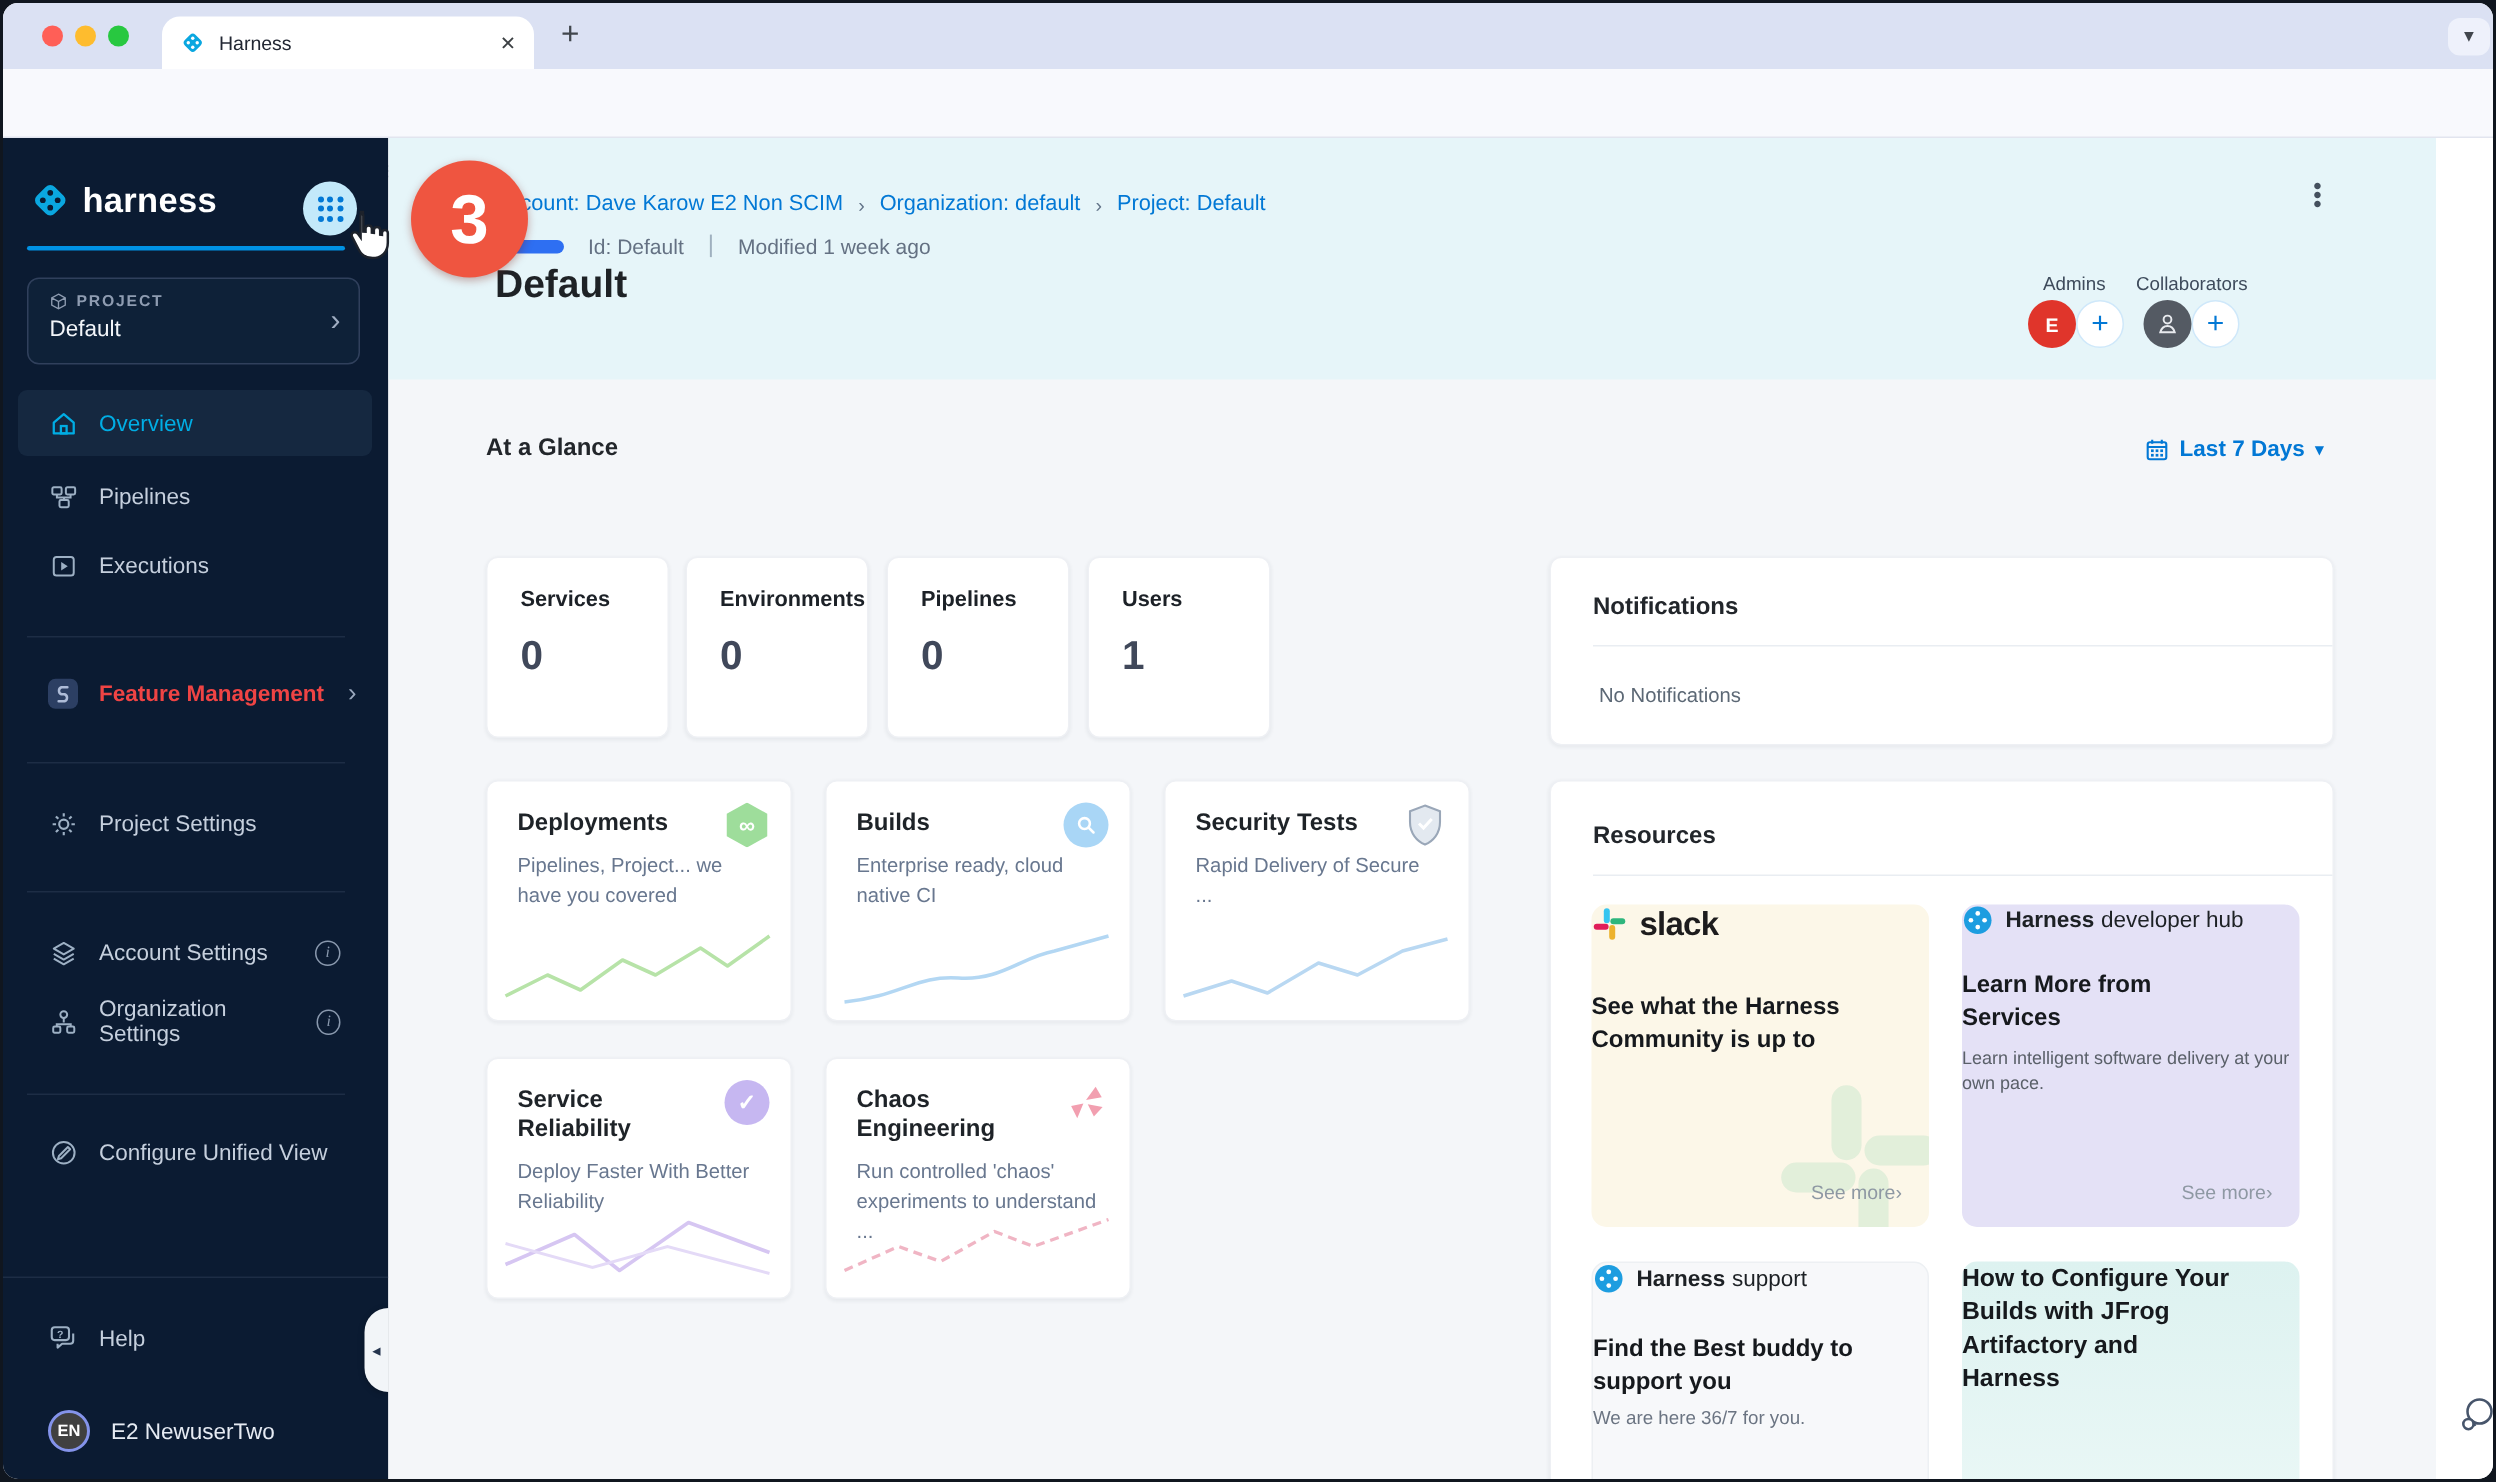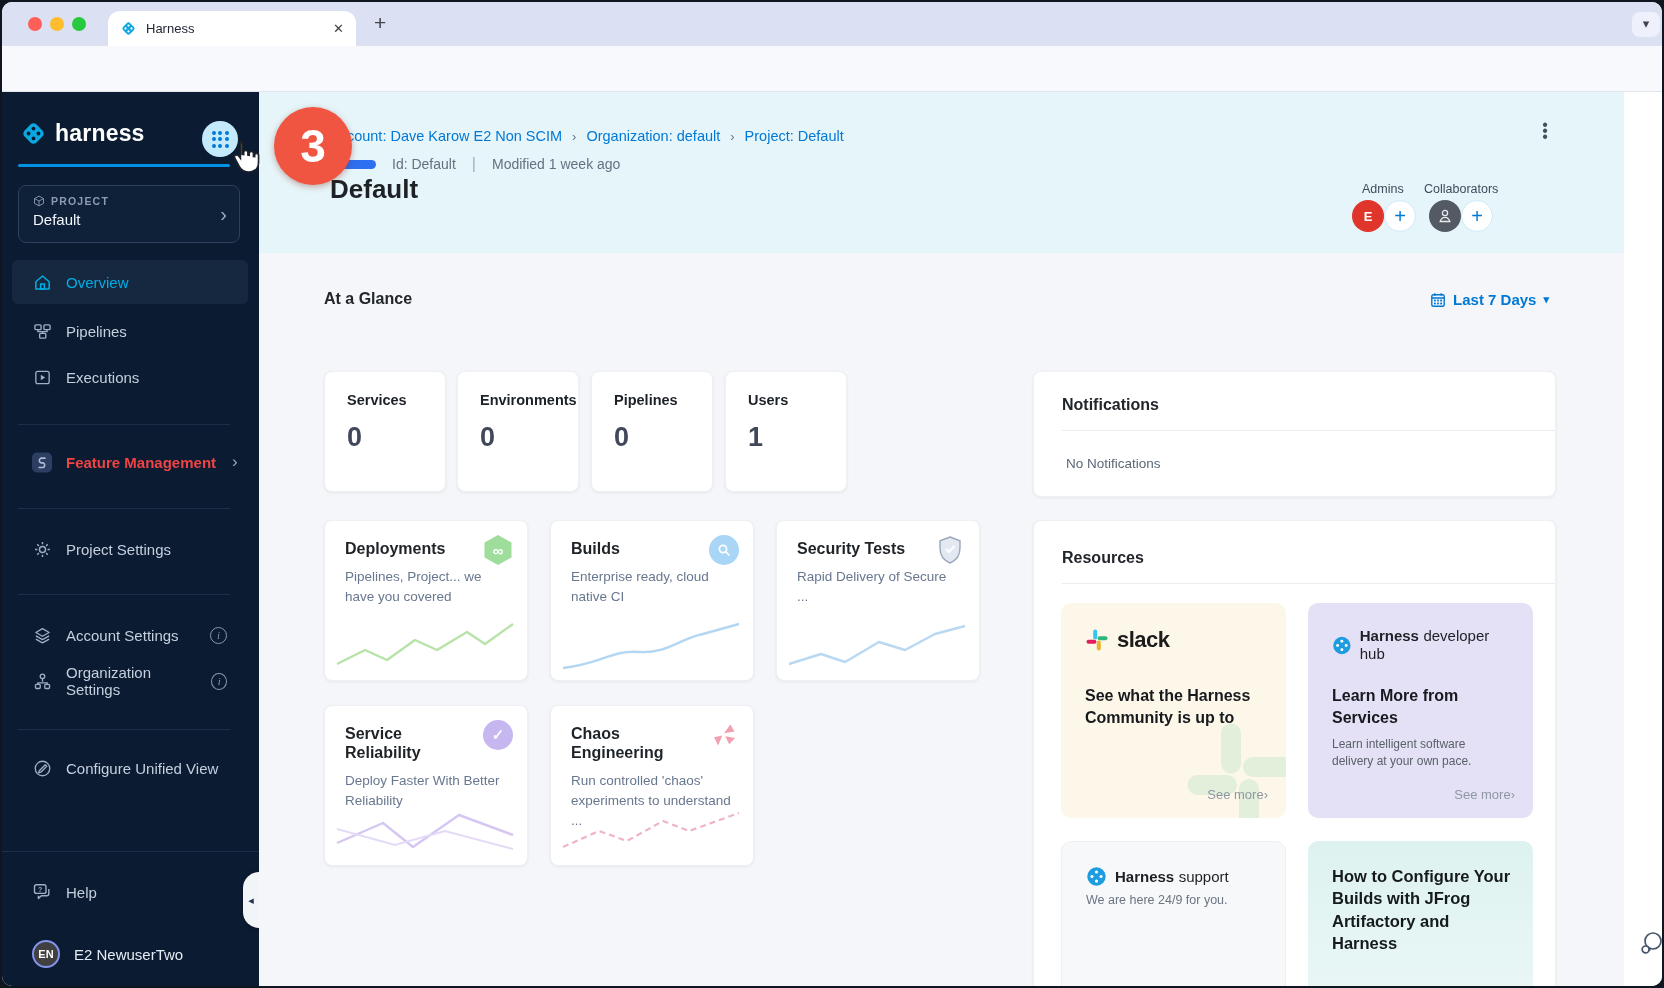--- a/index.html
+++ b/index.html
@@ -82,21 +82,21 @@
   .notif-empty { position:absolute; left:32px; top:84px; font-size:13.5px; color:#5c6875; }
   .modcard { position:absolute; width:204px; height:161px; background:#fff; border-radius:8px; border:1px solid #eef0f4; box-shadow:0 1px 3px rgba(35,43,58,.07); padding:18px 20px; overflow:hidden; }
   .modcard .mt { font-size:16px; font-weight:700; color:#1e2328; width:128px; line-height:1.2; margin-bottom:9px; }
   .modcard .md { font-size:13.5px; color:#68778f; line-height:1.45; width:160px; }
   .modicon { position:absolute; top:14px; right:14px; width:30px; height:30px; display:flex; align-items:center; justify-content:center; }
   .spark { position:absolute; left:10px; right:10px; bottom:8px; height:52px; }
   .hex { width:30px; height:30px; background:#9edd9b; clip-path:polygon(50% 0,95% 25%,95% 75%,50% 100%,5% 75%,5% 25%); color:#fff; font-size:15px; font-weight:700; display:flex; align-items:center; justify-content:center; }
   .ball { width:30px; height:30px; border-radius:50%; display:flex; align-items:center; justify-content:center; color:#fff; font-size:15px; font-weight:700; }
 
   
-  .tile { position:absolute; width:225px; height:215px; border-radius:10px; padding:24px; overflow:hidden; }
+  .tile { position:absolute; width:225px; height:215px; border-radius:10px; overflow:hidden; }
   .tile .brandrow2 { display:flex; align-items:center; gap:8px; }
   .tile .b-bold { font-size:15px; font-weight:700; color:#1d2125; }
   .tile .b-reg { font-size:15px; color:#1d2125; }
   .tile .t-title { font-size:16px; font-weight:700; color:#16191d; line-height:1.35; }
   .tile .t-desc { font-size:12px; color:#5a6069; line-height:1.4; margin-top:8px; }
   .seemore { position:absolute; right:18px; bottom:16px; font-size:13px; color:#8e98a3; }
   .slackword { font-size:22px; font-weight:800; color:#1d1c1d; letter-spacing:-.5px; }
   .chatfab { position:absolute; left:1378px; top:838px; width:28px; height:28px; color:#47556b; }
 
   
@@ -514,21 +514,22 @@
                     <circle cx="12" cy="12" r="10.5" fill="#1d9de0"></circle>
                     <g fill="#ffffff">
                       <circle cx="12" cy="6.8" r="1.8"></circle>
                       <circle cx="12" cy="17.2" r="1.8"></circle>
                       <circle cx="6.8" cy="12" r="1.8"></circle>
                       <circle cx="17.2" cy="12" r="1.8"></circle>
                     </g>
                   </svg>
               <span><span class="b-bold">Harness</span> <span class="b-reg">support</span></span>
             </div>
-            <div class="t-desc" style="margin-top:5px;color:#6b7482;font-size:12.5px;">We are here 24/9 for you.</div>
+            <div class="t-title" style="margin-top:26px;width:180px;">Find the Best buddy to support you</div>
+            <div class="t-desc" style="margin-top:5px;color:#6b7482;font-size:12.5px;">We are here 36/7 for you.</div>
           </div>
 
           <div class="tile" style="left:274px;top:320px;background:linear-gradient(180deg,#ddf2f0,#eef9f8);">
             <div class="t-title" style="font-size:16.5px;width:180px;">How to Configure Your Builds with JFrog Artifactory and Harness</div>
 
           </div>
         </div>
 
       </div>
 

